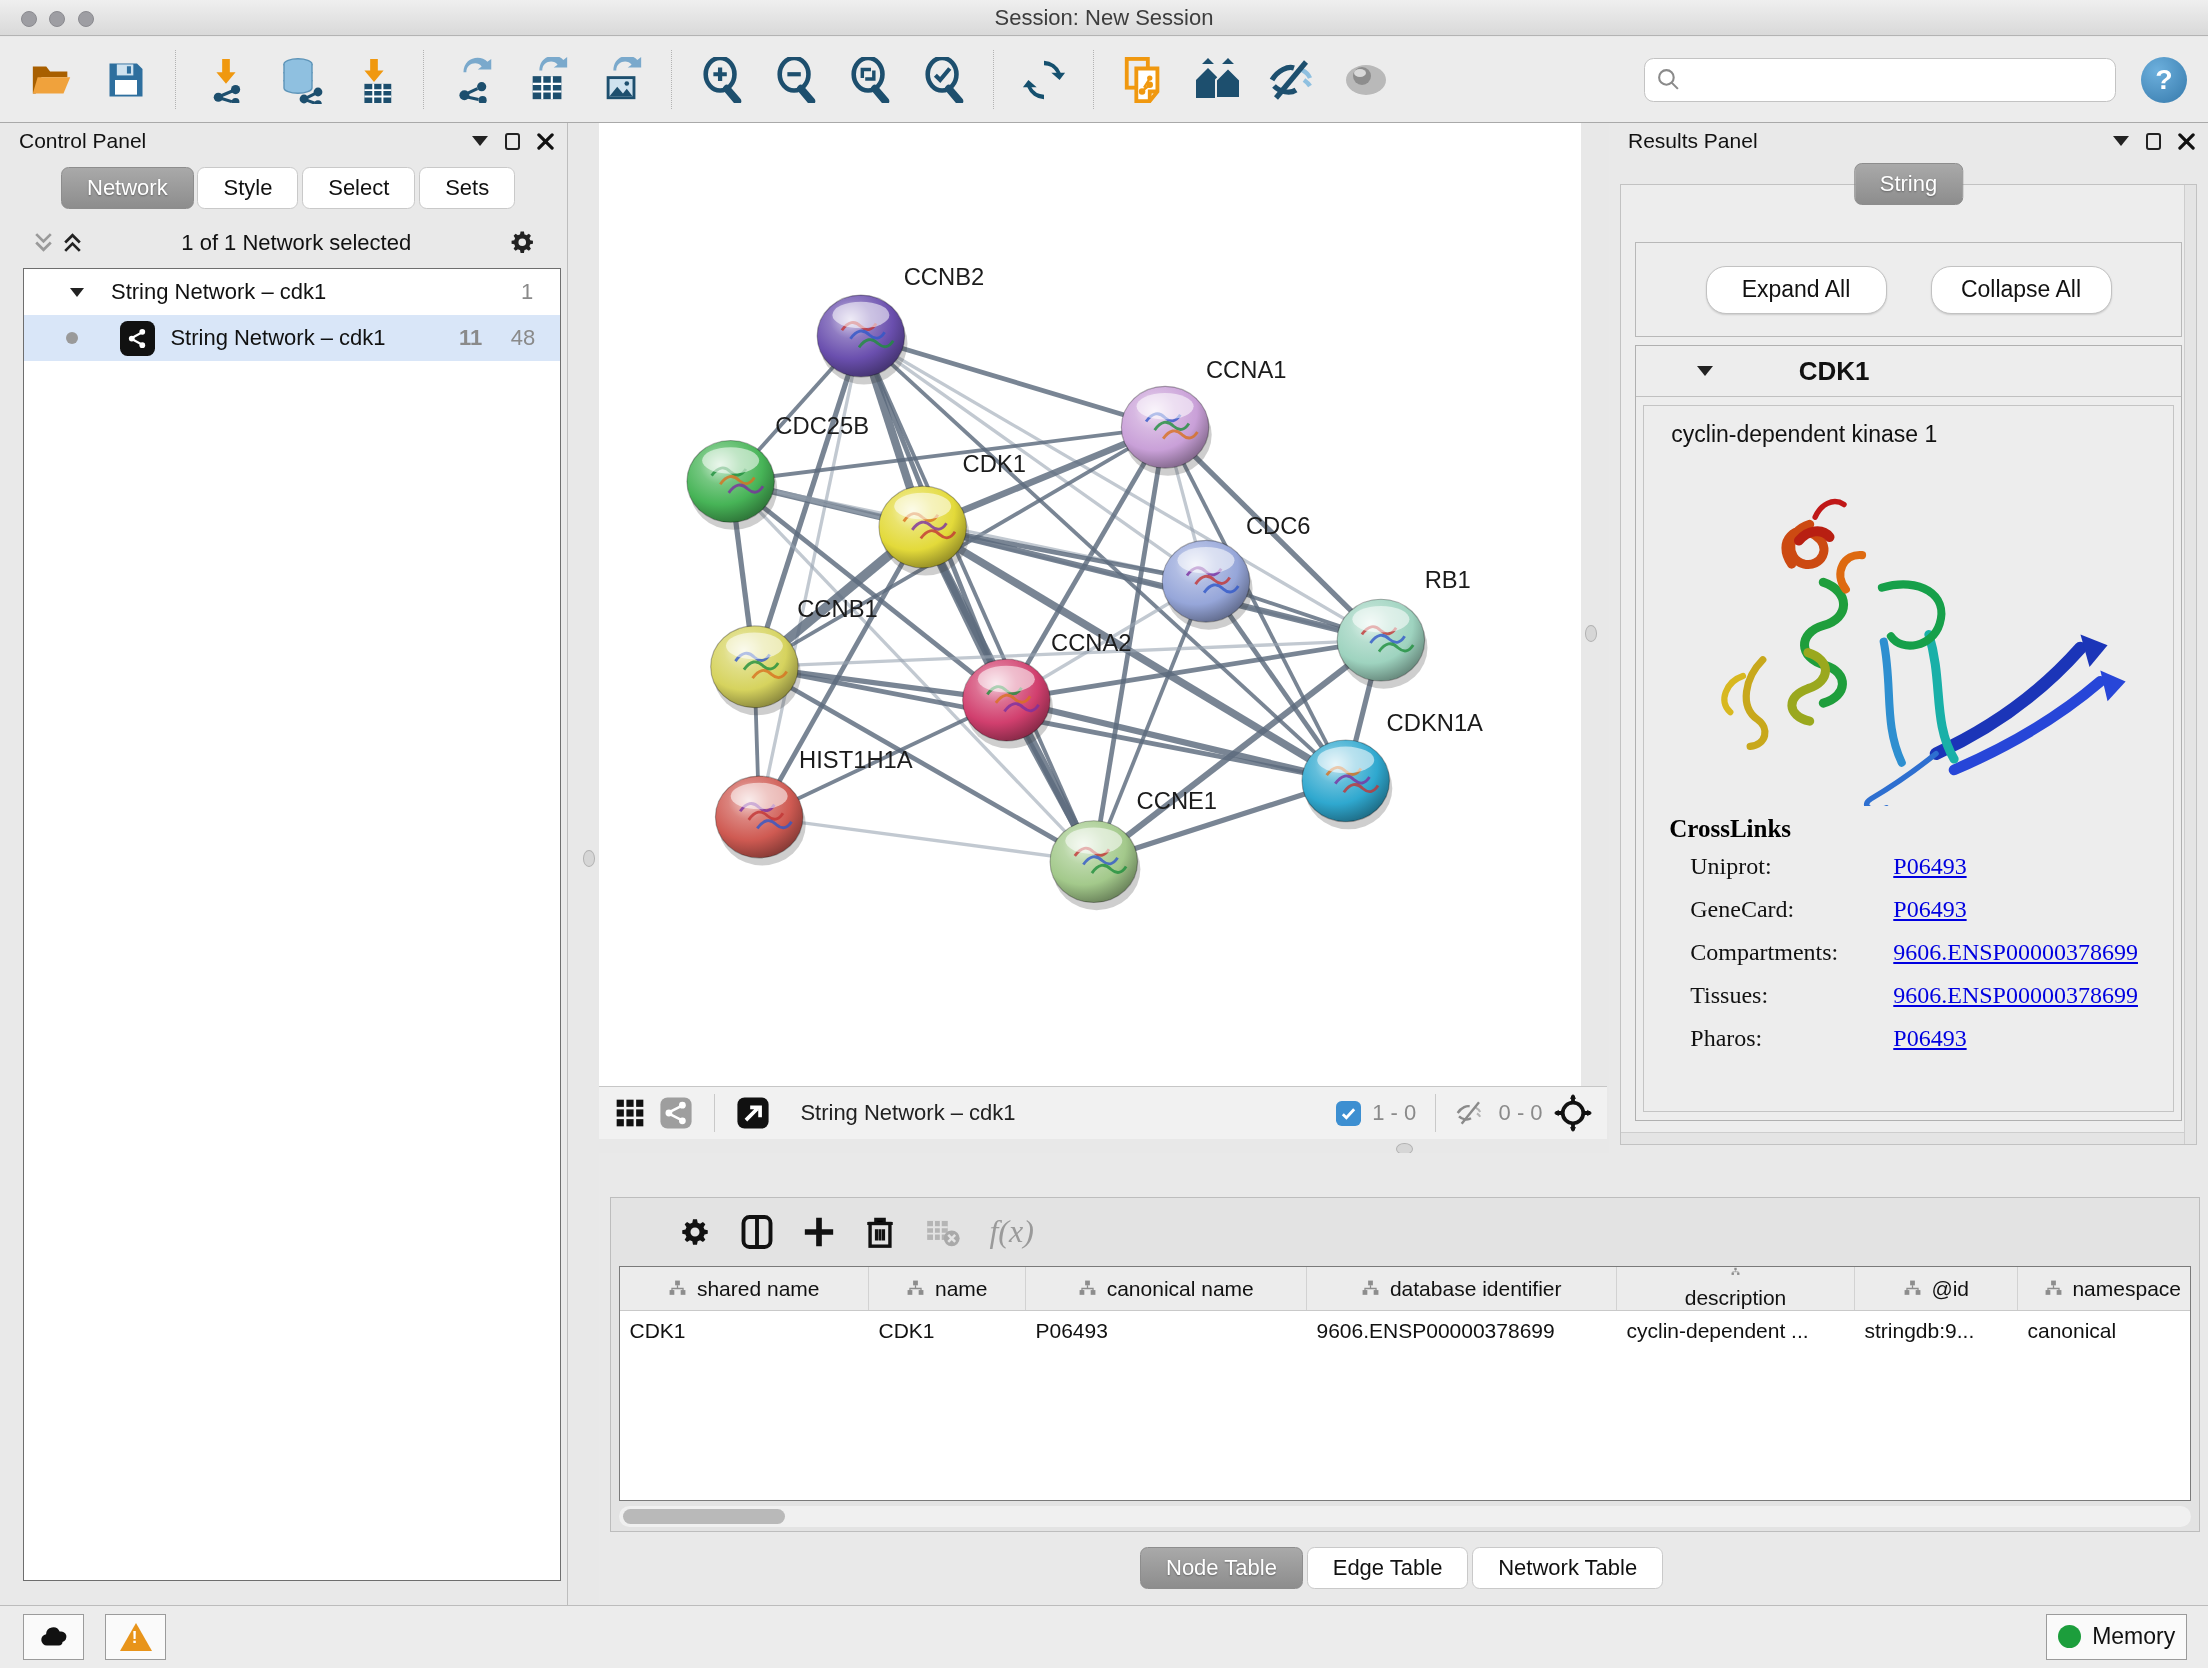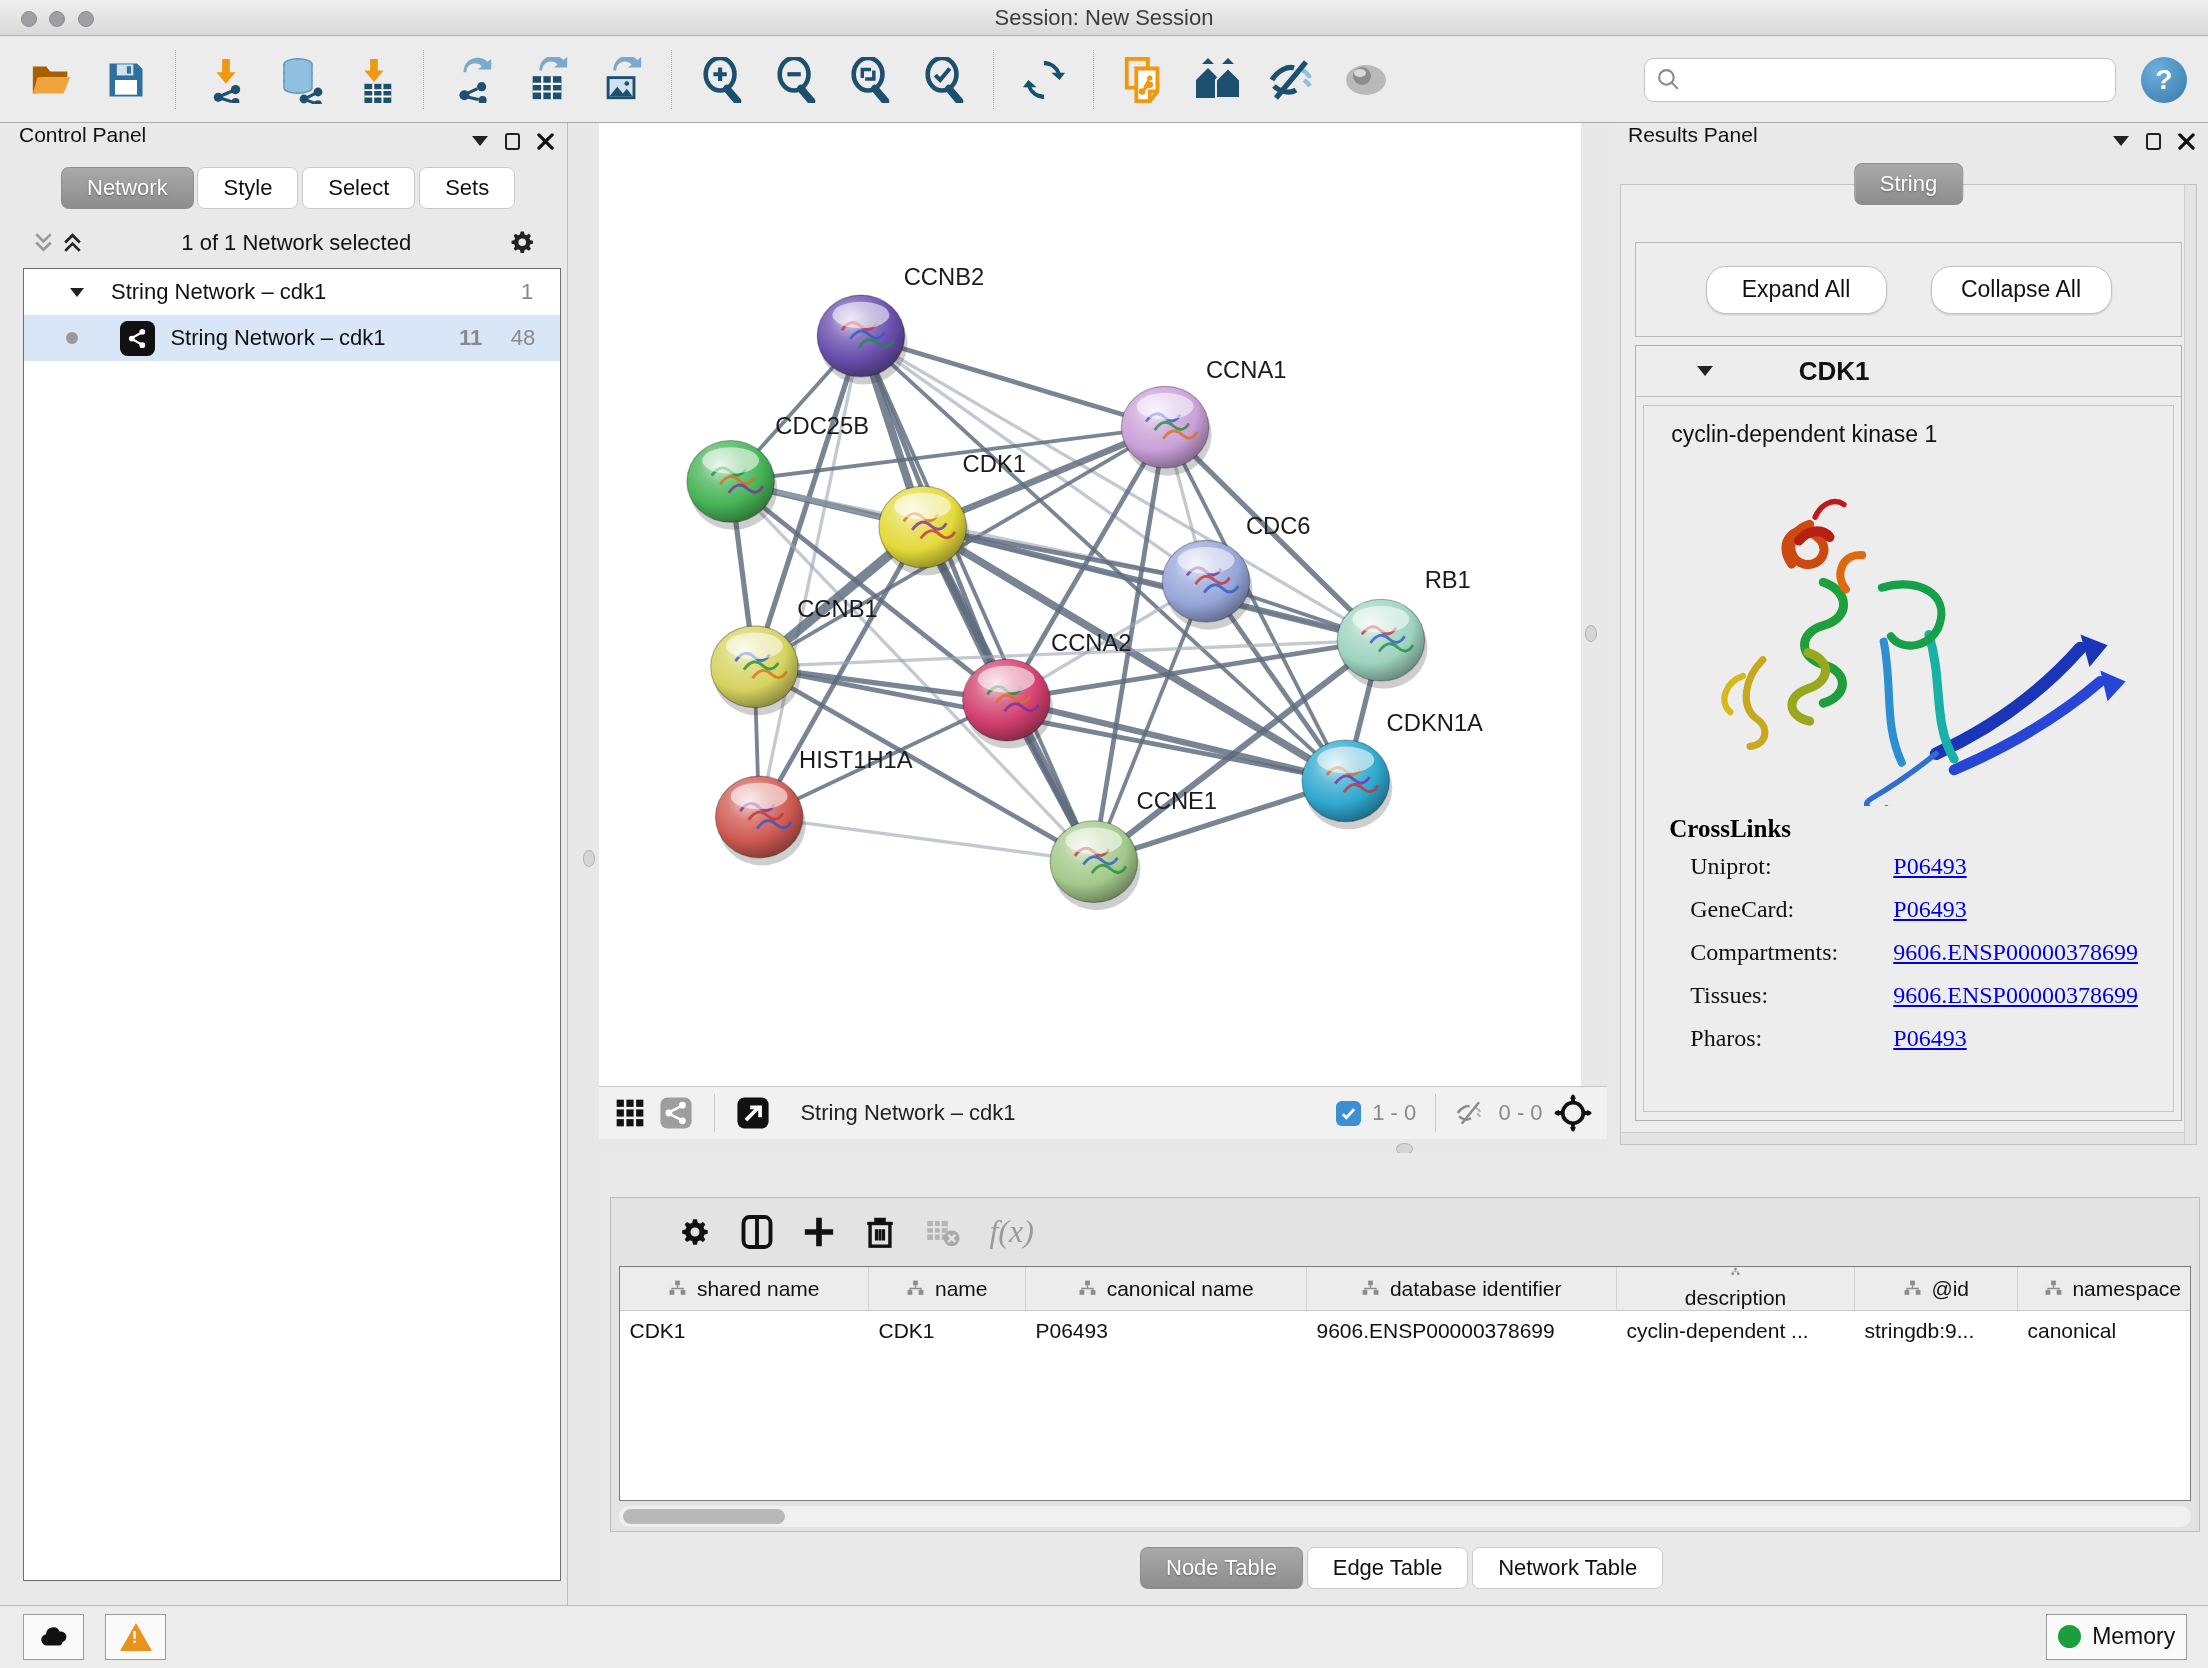--- a/index.html
+++ b/index.html
@@ -20,21 +20,21 @@
   .tbtn { width:49px; height:49px; display:flex; align-items:center; justify-content:center; flex:0 0 auto; }
   .tsep { width:0; height:59px; border-left:1.9px dotted #b2b2b2; flex:0 0 auto; }
   #search-wrap { margin-left:auto; width:472px; height:44px; background:#fff;
     border:1px solid #c3c3c3; border-radius:9.5px; display:flex; align-items:center; padding:0 11.4px; gap:7.6px; }
   #search-wrap input { border:none; outline:none; flex:1; font-size:21px; background:transparent; }
   #help-btn { width:46px; height:46px; border-radius:50%;
     background:radial-gradient(circle at 35% 30%, #6db0dd, #3579ab); color:#fff; font-size:28.5px; font-weight:bold;
     display:flex; align-items:center; justify-content:center; }
 
   
-  .panel-header { height:36px; display:flex; padding:0 13.3px 0 19px; }
+  .panel-header { height:36px; display:flex; align-items:center; padding:0 13.3px 0 19px; }
   .panel-header .ph-title { font-size:21px; color:#111; }
   .ph-controls { margin-left:auto; display:flex; align-items:center; gap:17px; }
   .tri-down { width:0; height:0; border-left:8.6px solid transparent; border-right:8.6px solid transparent;
     border-top:10.5px solid #222; }
   .float-sq { width:15px; height:17px; border:2.4px solid #222; border-radius:2.9px; }
 
   .tab { display:inline-flex; align-items:center; justify-content:center; height:42px; padding:0 25px;
     background:#fff; border:1px solid #c9c9c9; border-radius:7.6px; font-size:22px; color:#111; margin-right:3.8px; }
   .tab.sel { background:linear-gradient(#a9a9a9,#8d8d8d); color:#fff; border-color:#8d8d8d;
     text-shadow:0 1px 1.9px rgba(0,0,0,.35); }

